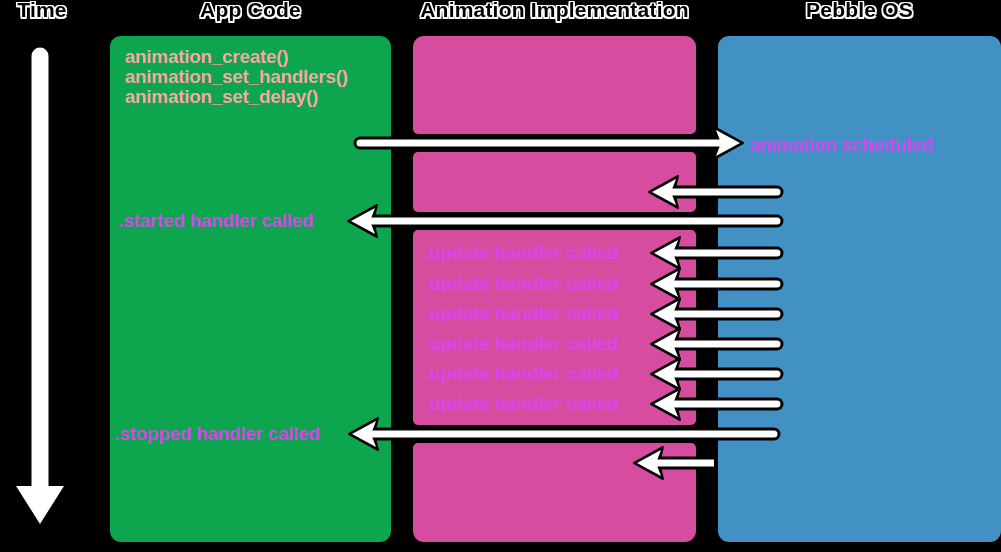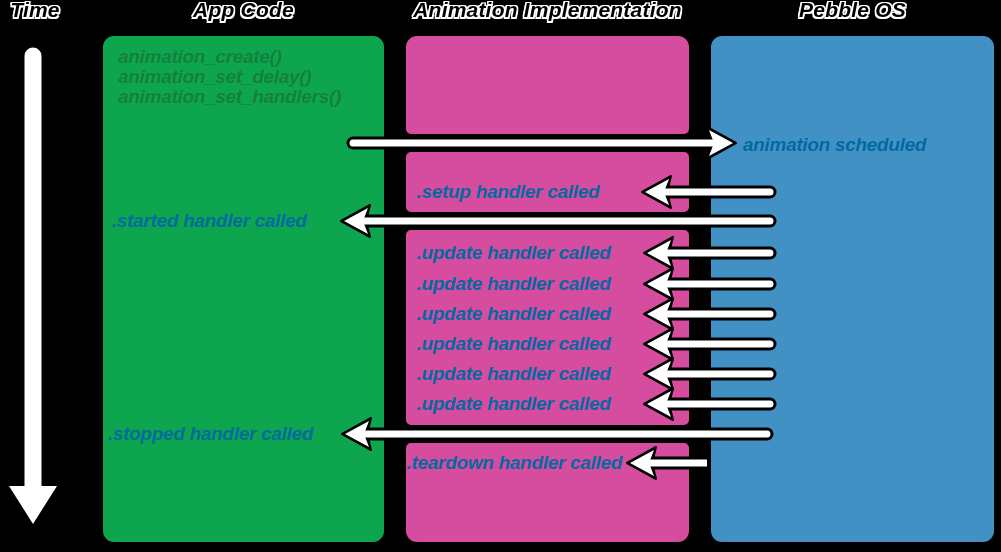--- a/index.html
+++ b/index.html
@@ -9,24 +9,23 @@
   }
   body {
     width: 1001px;
     height: 552px;
     position: relative;
     font-family: "Liberation Sans", sans-serif;
     overflow: hidden;
   }
   .canvas {
     position: absolute;
-    left: 0; top: 0;
+    left: 7px; top: 0;
     width: 792px;
     height: 552px;
-    font-style: italic;
   }
   
   .col {
     position: absolute;
     box-sizing: border-box;
     border: 3px solid #000;
     border-radius: 14px;
     z-index: 1;
   }
   #col-app  { left: 100px; top: 33px; width: 287px; height: 512px; }
@@ -57,33 +56,33 @@
       -1.5px 0 0 #fff, 1.5px 0 0 #fff;
   }
   #hdr-time { left: 0px;   width: 70px;  }
   #hdr-app  { left: 100px; width: 287px; }
   #hdr-impl { left: 403px; width: 289px; }
   #hdr-os   { left: 708px; width: 289px; }
 
   
   .lbl {
     position: absolute;
-    color: #0369a1;
+    color: #d946ef;
     font-weight: bold;
     font-size: 19px;
     letter-spacing: -0.3px;
     white-space: nowrap;
     transform: translateY(-50%);
     z-index: 2;
   }
   .codeblock {
     position: absolute;
     left: 118px;
     top: 47px;
-    color: #15803d;
+    color: #fca5a5;
     font-weight: bold;
     font-size: 19px;
     letter-spacing: -0.3px;
     line-height: 20px;
     white-space: nowrap;
     z-index: 2;
   }
   #arrows {
     position: absolute;
     left: 0; top: 0;
@@ -103,35 +102,33 @@
 
   <div class="col" id="col-app" style="background-color: rgb(13, 166, 79);"></div>
   <div class="col impl-seg" id="impl-seg1" style="background-color: rgb(214, 77, 160);"></div>
   <div class="col impl-seg" id="impl-seg2" style="background-color: rgb(214, 77, 160);"></div>
   <div class="col impl-seg" id="impl-seg3" style="background-color: rgb(214, 77, 160);"></div>
   <div class="col impl-seg" id="impl-seg4" style="background-color: rgb(214, 77, 160);"></div>
   <div class="col" id="col-os" style="background-color: rgb(65, 145, 196);"></div>
 
   <div class="codeblock">
     <div>animation_create()</div>
+    <div>animation_set_handlers()</div>
     <div>animation_set_delay()</div>
-    <div>animation_set_handlers()</div>
   </div>
 
   <div class="lbl" style="left:108px; top:434px;">.stopped handler called</div>
   <div class="lbl" style="left:112px; top:221px;">.started handler called</div>
 
-  <div class="lbl" style="left:417px; top:192px;">.setup handler called</div>
   <div class="lbl" style="left:417px; top:253px;">.update handler called</div>
   <div class="lbl" style="left:417px; top:284px;">.update handler called</div>
   <div class="lbl" style="left:417px; top:314px;">.update handler called</div>
   <div class="lbl" style="left:417px; top:344px;">.update handler called</div>
   <div class="lbl" style="left:417px; top:374px;">.update handler called</div>
   <div class="lbl" style="left:417px; top:404px;">.update handler called</div>
-  <div class="lbl" style="left:407px; top:463px;">.teardown handler called</div>
 
   <div class="lbl" style="left:743px; top:145px;">animation scheduled</div>
 
   <svg id="arrows" width="1001" height="552" viewBox="0 0 1001 552">
       <g>
         <line x1="33" y1="56" x2="33" y2="486" stroke="#000000" stroke-width="24" stroke-linecap="round"></line>
         <polygon points="3,483 63,483 33,530" fill="#000000" stroke="#000000" stroke-width="2" stroke-linejoin="round"></polygon>
         <line x1="33" y1="56" x2="33" y2="490" stroke="#ffffff" stroke-width="17" stroke-linecap="round"></line>
         <polygon points="9,486 57,486 33,524" fill="#ffffff"></polygon>
       </g>

